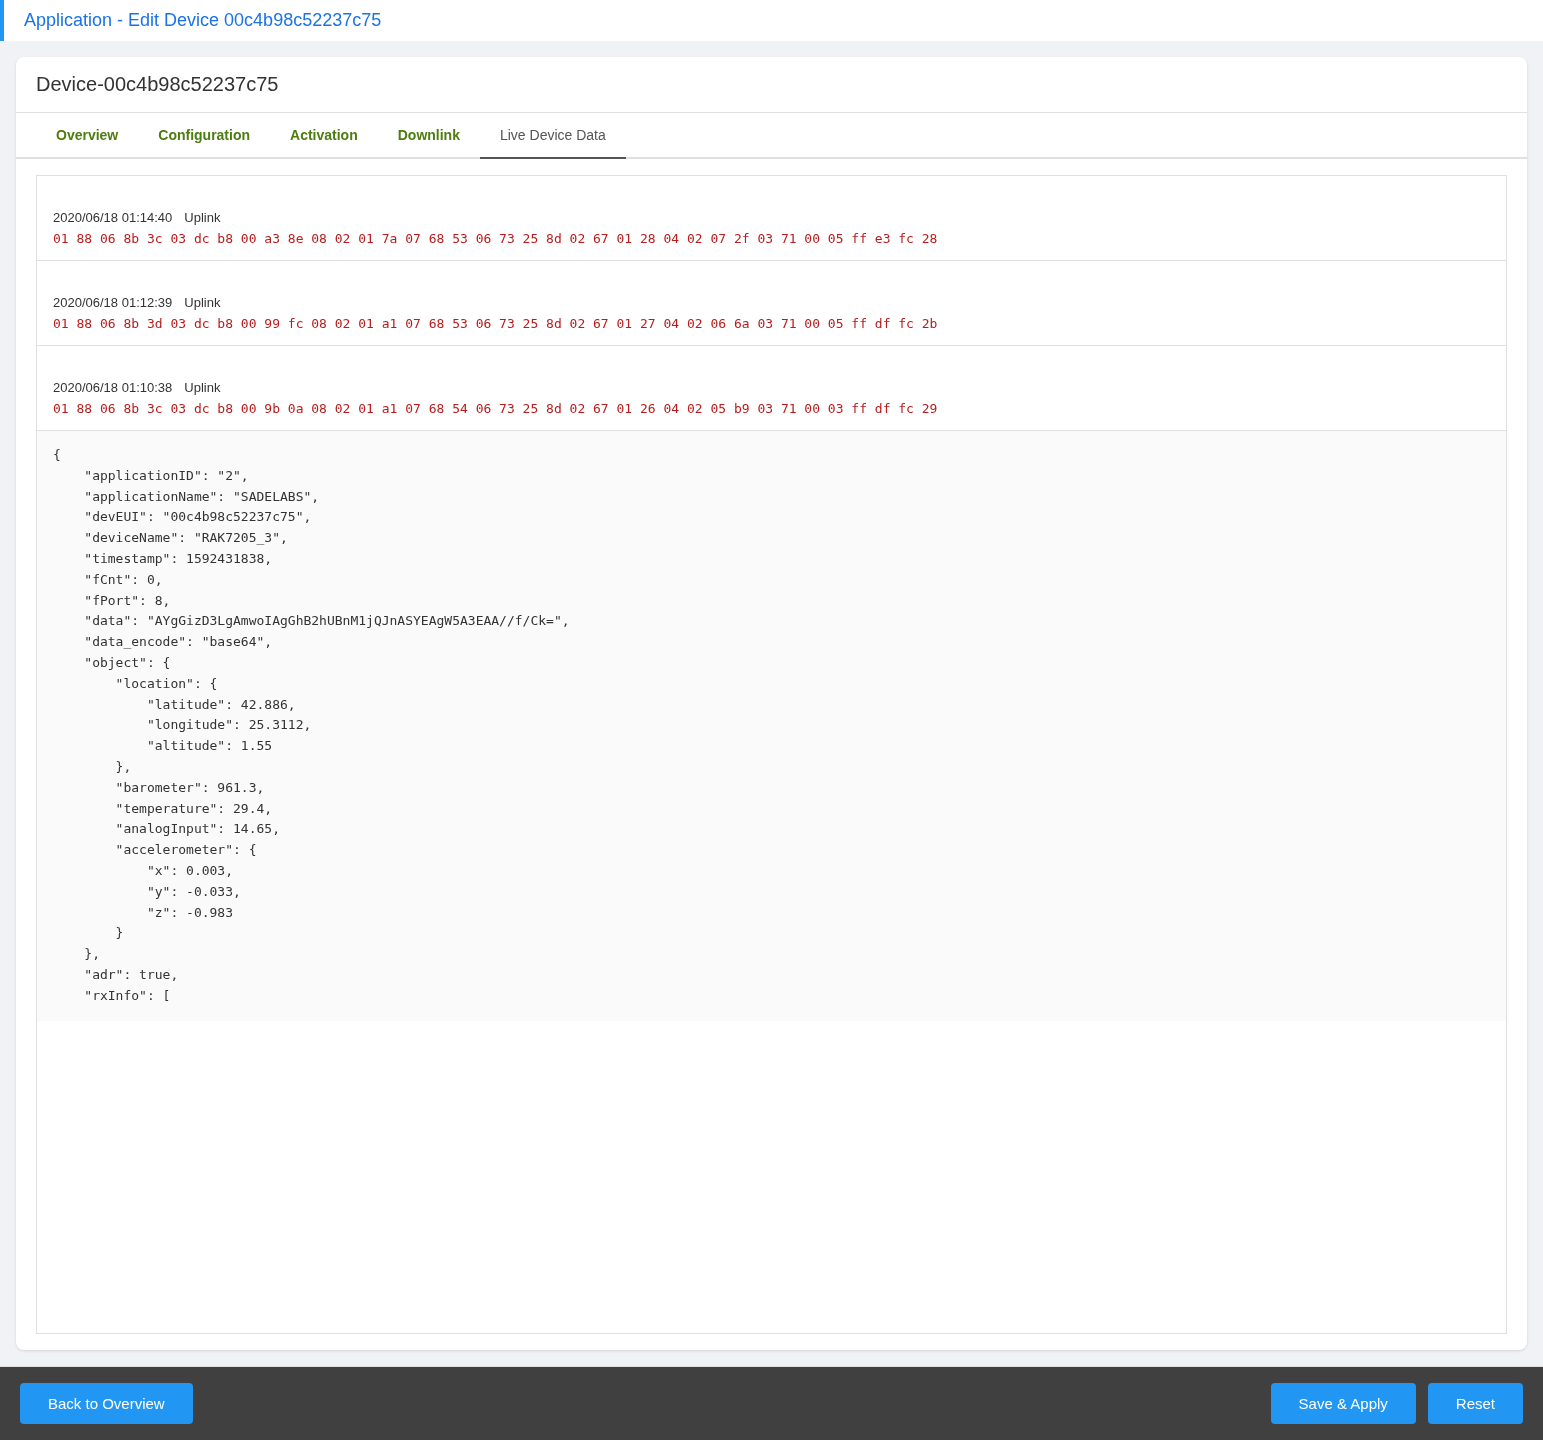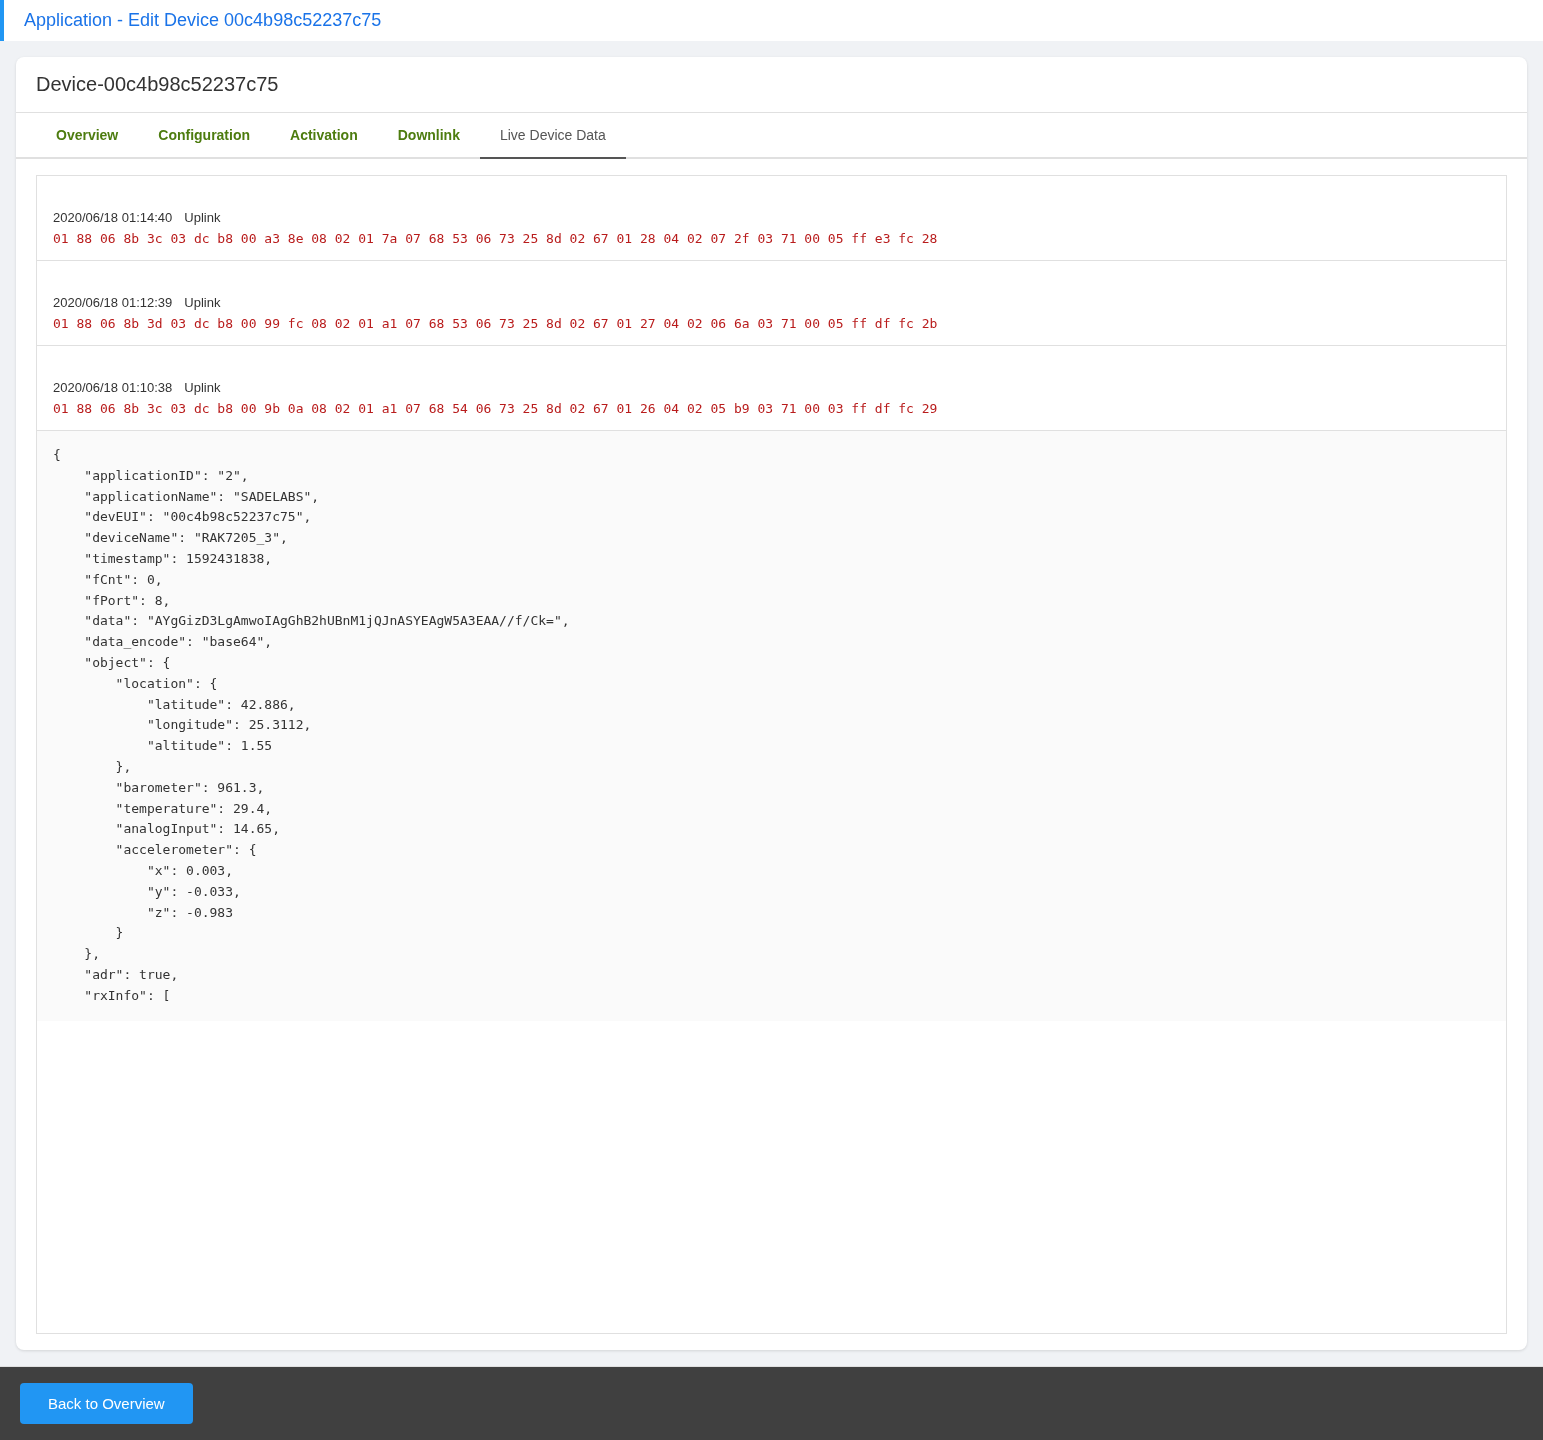--- a/index.html
+++ b/index.html
@@ -219,13 +219,21 @@
     "rxInfo": [</div>
 
     </div>
   </div>
 </div>
 
 <div class="footer-bar">
   <button class="btn btn-primary">
     <span>Back to Overview</span>
   </button>
+  <div class="footer-right">
+    <button class="btn btn-secondary">
+      <span>Save &amp; Apply</span>
+    </button>
+    <button class="btn btn-secondary">
+      <span>Reset</span>
+    </button>
+  </div>
 </div>
 
 </body></html>

